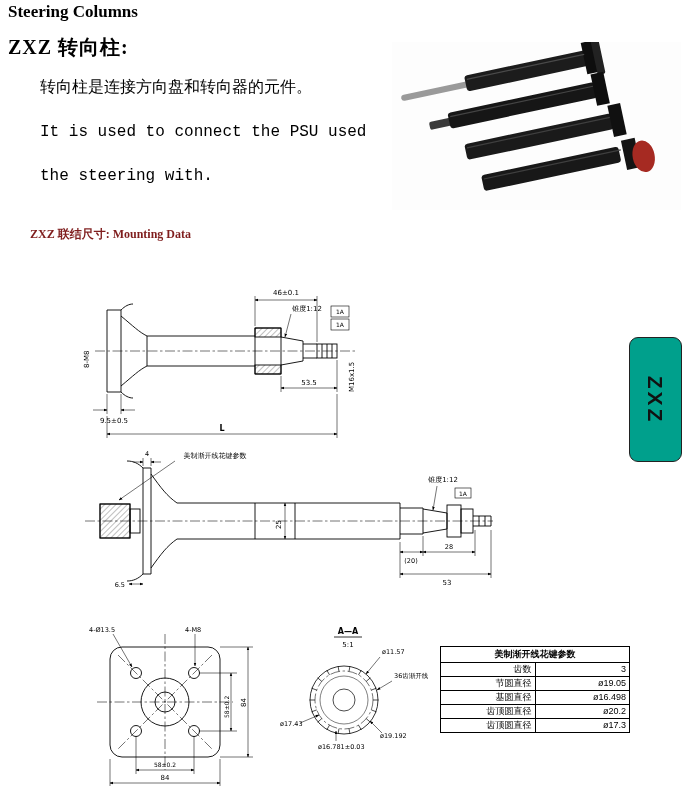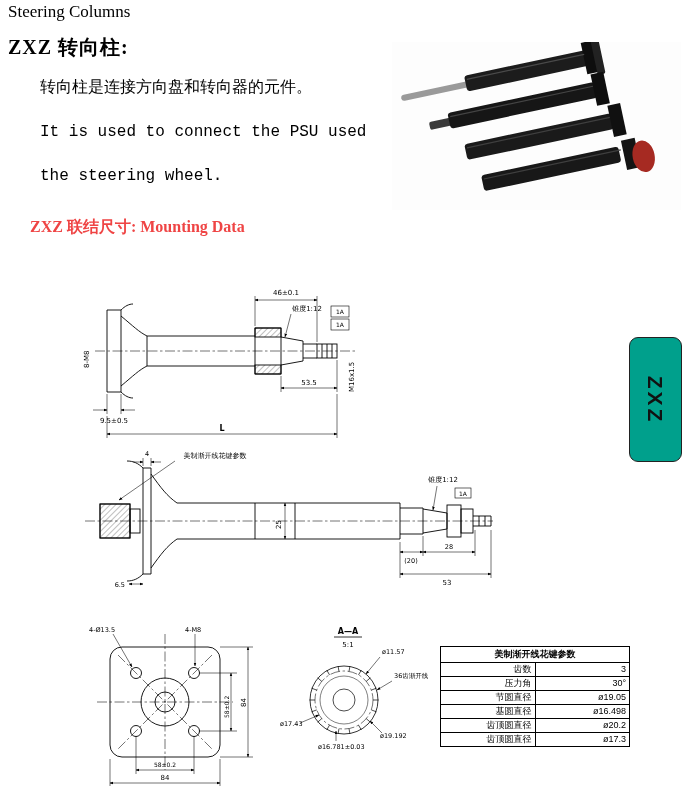--- a/index.html
+++ b/index.html
@@ -3,33 +3,33 @@
 <meta charset="utf-8">
 <style>
   html,body{margin:0;padding:0;}
   body{
     width:683px;height:793px;position:relative;background:#ffffff;
     font-family:"Liberation Sans",sans-serif;color:#000;overflow:hidden;
   }
   .abs{position:absolute;}
   .page-title{
     left:8px;top:2px;font-family:"Liberation Serif",serif;
-    font-size:17px;font-weight:normal;
+    font-size:17px;font-weight:bold;
   }
   .model-heading{
     left:8px;top:34px;font-family:"Liberation Serif",serif;
     font-size:20px;font-weight:bold;letter-spacing:1px;
   }
   .para{
     left:40px;top:66px;font-family:"Liberation Mono",monospace;
     font-size:16px;line-height:44px;white-space:nowrap;
   }
   .mounting-heading{
-    left:30px;top:217px;font-family:"Liberation Serif",serif;
-    font-size:16px;font-weight:bold;color:#ef4444;
+    left:30px;top:226px;font-family:"Liberation Serif",serif;
+    font-size:12px;font-weight:bold;color:#7f1d1d;
   }
   .side-tab{
     left:629px;top:337px;width:51px;height:123px;background:#00a08c;
     border:1px solid #222;border-radius:9px;display:flex;
     align-items:center;justify-content:center;
   }
   .side-tab span{
     transform:rotate(90deg);font-size:21px;font-weight:bold;
     letter-spacing:3px;color:#111;
   }
@@ -53,21 +53,21 @@
 </style>
 </head>
 <body>
 
 <div class="abs page-title">Steering Columns</div>
 <div class="abs model-heading">ZXZ  转向柱:</div>
 
 <div class="abs para">
   <div>转向柱是连接方向盘和转向器的元件。</div>
   <div>It is used to connect the PSU used</div>
-  <div>the steering wheel.</div>
+  <div>the steering with.</div>
 </div>
 
 <svg class="abs" style="left:392px;top:42px" width="289" height="168" viewBox="0 0 289 168">
   <rect x="0" y="0" width="289" height="168" fill="#fdfdfd"></rect>
   <g transform="rotate(-12 144 84)">
     <rect x="18" y="26" width="72" height="6" rx="3" fill="#9a9a9a"></rect>
     <rect x="84" y="20" width="124" height="16" rx="3" fill="#1c1c1c"></rect>
     <rect x="205" y="12" width="11" height="32" fill="#0e0e0e"></rect>
     <rect x="215" y="9" width="8" height="38" rx="2" fill="#222"></rect>
     <rect x="40" y="58" width="22" height="8" rx="2" fill="#3a3a3a"></rect>
@@ -262,24 +262,20 @@
 <table class="spline-table">
   <tbody>
       <tr>
     <td class="t-title" colspan="2">美制渐开线花键参数</td>
   </tr>
   <tr>
     <td>齿数</td>
     <td>3</td>
   </tr>
   <tr>
-    <td>压力角</td>
-    <td>30°</td>
-  </tr>
-  <tr>
     <td>节圆直径</td>
     <td>ø19.05</td>
   </tr>
   <tr>
     <td>基圆直径</td>
     <td>ø16.498</td>
   </tr>
   <tr>
     <td>齿顶圆直径</td>
     <td>ø20.2</td>

